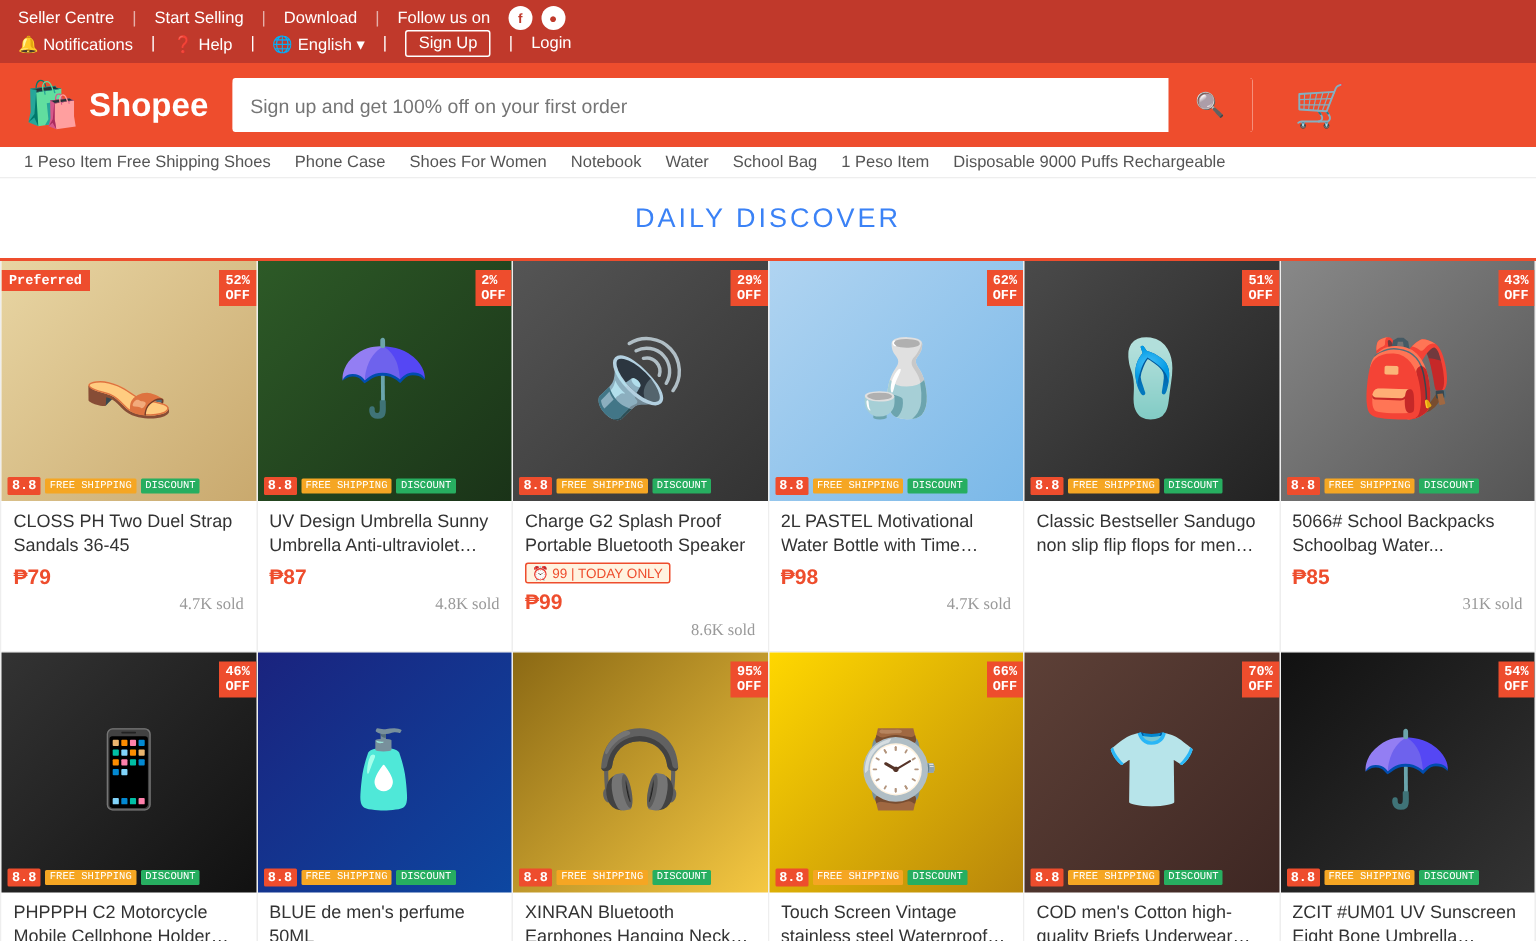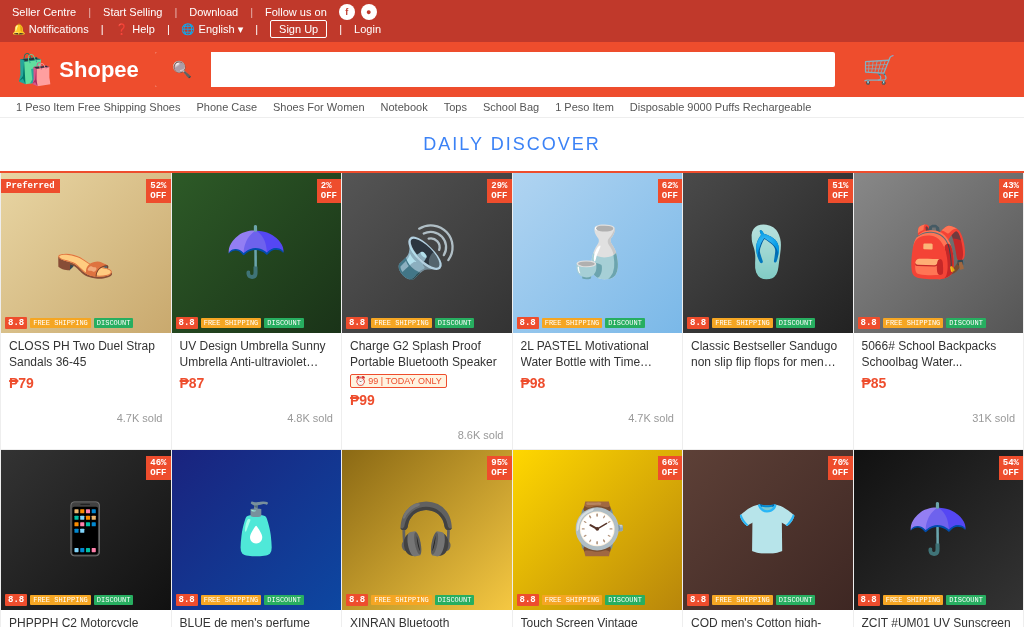--- a/index.html
+++ b/index.html
@@ -43,21 +43,21 @@
     .badge-preferred { position: absolute; top: 6px; left: 0; background: #ee4d2d; color: #fff; font-size: 9px; padding: 2px 5px; font-weight: bold; z-index: 2; }
     .badge-off { position: absolute; top: 6px; right: 0; background: #ee4d2d; color: #fff; font-size: 9px; padding: 2px 4px; font-weight: bold; z-index: 2; }
 
     .product-info { padding: 6px 8px 8px; }
     .product-name { font-size: 12px; color: #333; line-height: 1.3; height: 32px; overflow: hidden; display: -webkit-box; -webkit-line-clamp: 2; -webkit-box-orient: vertical; }
     .product-badge-88 { background: #ee4d2d; color: #fff; font-size: 9px; font-weight: bold; padding: 1px 3px; border-radius: 1px; }
     .product-badge-free { background: #f5a623; color: #fff; font-size: 7px; padding: 1px 3px; border-radius: 1px; }
     .product-badge-discount { background: #27ae60; color: #fff; font-size: 7px; padding: 1px 3px; border-radius: 1px; }
     .product-today { background: #fff3e0; color: #ee4d2d; font-size: 9px; padding: 1px 4px; border: 1px solid #ee4d2d; border-radius: 2px; display: inline-flex; align-items: center; gap: 2px; margin-top: 3px; }
     .product-price { font-size: 14px; color: #ee4d2d; font-weight: 600; margin-top: 4px; }
-    .product-sold { font-size: 11px; color: #999; float: right; margin-top: 21px; }
+    .product-sold { font-size: 11px; color: #999; float: right; margin-top: 5px; font-family: Liberation Serif, serif; }
 
     
     .bg-sandals { background: linear-gradient(135deg, #e8d5a3 0%, #c9a96e 100%); }
     .bg-umbrella { background: linear-gradient(135deg, #2d5a27 0%, #1a3318 100%); }
     .bg-speaker { background: linear-gradient(135deg, #555 0%, #333 100%); text-align: center; }
     .bg-bottle { background: linear-gradient(135deg, #b0d4f1 0%, #7ab8e8 100%); }
     .bg-sandals2 { background: linear-gradient(135deg, #4a4a4a 0%, #222 100%); }
     .bg-backpack { background: linear-gradient(135deg, #888 0%, #555 100%); }
     .bg-holder { background: linear-gradient(135deg, #333 0%, #111 100%); }
     .bg-perfume { background: linear-gradient(135deg, #1a237e 0%, #0d47a1 100%); }
@@ -107,33 +107,34 @@
     <span>Login</span>
   </div>
 </div>
 
 <div class="header">
   <div class="logo">
     <span class="logo-bag">🛍️</span>
     <span>Shopee</span>
   </div>
   <div class="search-bar">
+    <input type="text" placeholder="Sign up and get 100% off on your first order" style="">
     <button class="search-btn">
       <span>🔍</span>
     </button>
   </div>
   <div class="cart-icon">🛒</div>
 </div>
 
 <div class="nav-links">
 <a>1 Peso Item Free Shipping Shoes</a>
     <a>Phone Case</a>
     <a>Shoes For Women</a>
     <a>Notebook</a>
-    <a>Tops</a>
+    <a>Water</a>
     <a>School Bag</a>
     <a>1 Peso Item</a>
     <a>Disposable 9000 Puffs Rechargeable</a>
   </div>
 
 <div class="daily-discover-title">
   <span>DAILY DISCOVER</span>
 </div>
 
 <div class="products-section">

